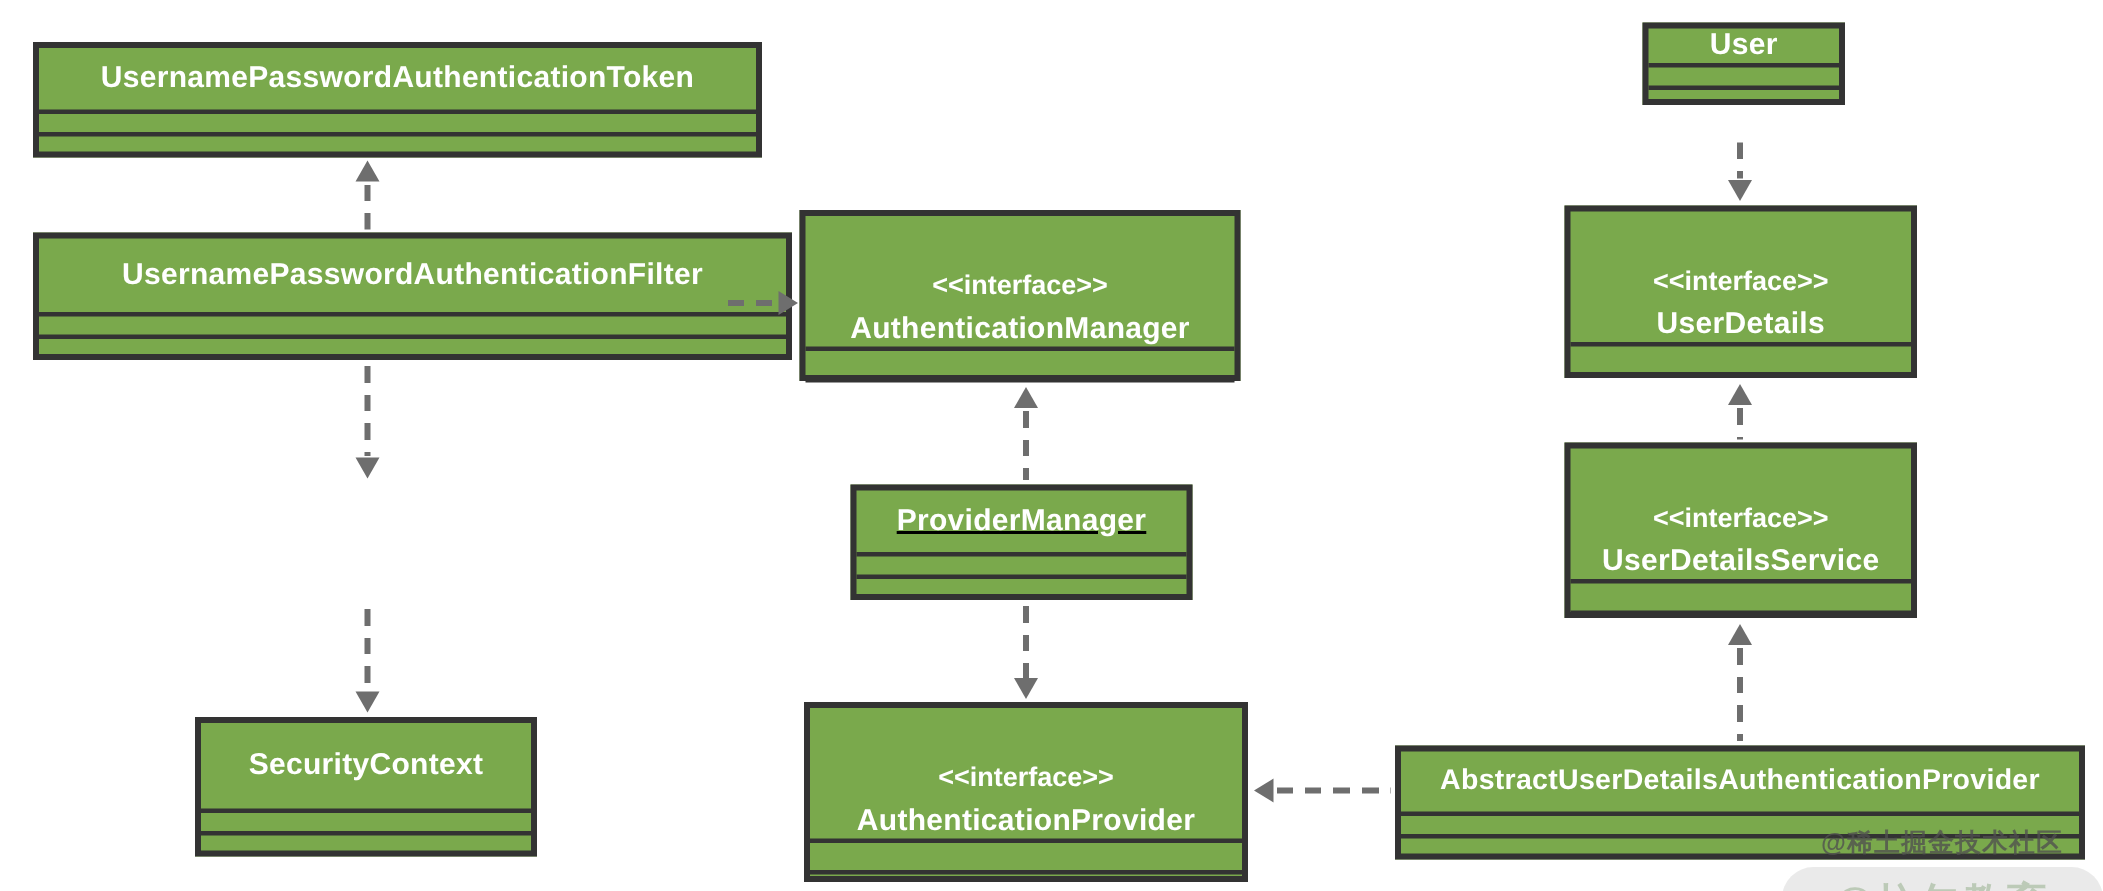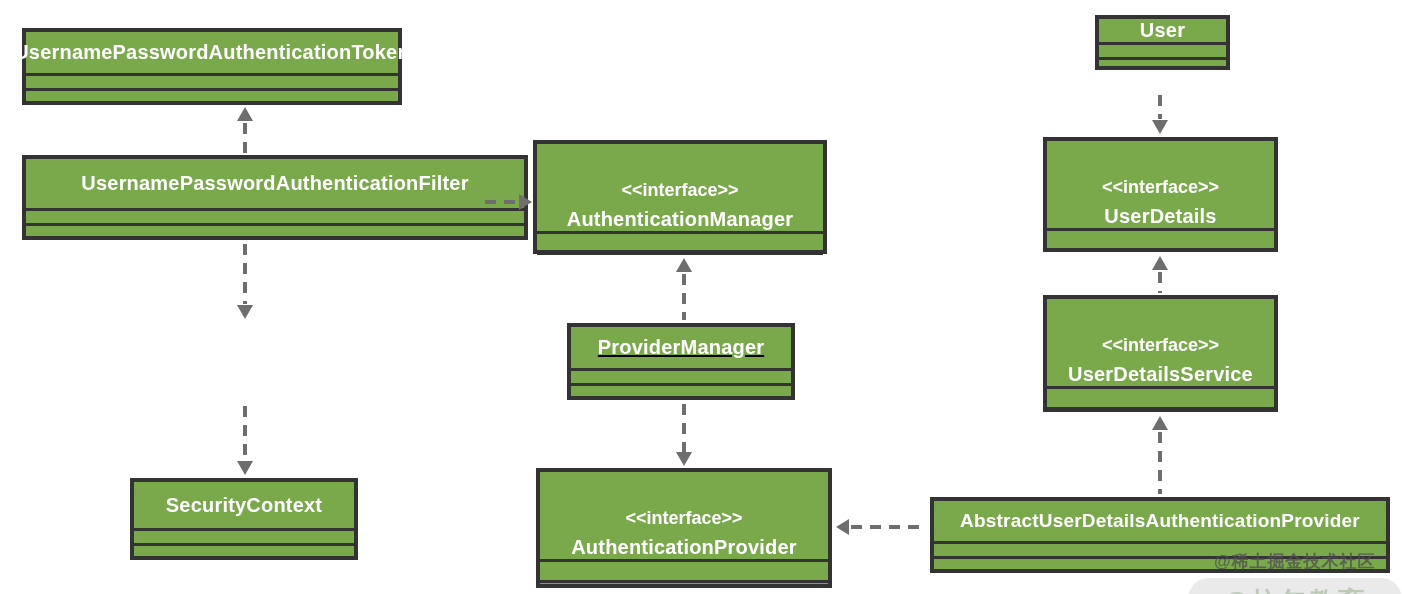--- a/index.html
+++ b/index.html
@@ -23,24 +23,24 @@
   .uml-stereo { font-size:18px; font-weight:700; margin-bottom:7px;margin-top:36px; }
   .uml-name   { font-size:20px; font-weight:700; letter-spacing:0.2px; white-space:nowrap; }
   .name-tight { font-size:19px; }
   .uml-sec { border-top:3px solid #333333; flex:none; }
   .sec-a { height:12px; }
   .sec-b { height:10px; }
   .tall .sec-a { height:18px; }
   .tall .sec-b { height:15px; }
 
   
-  .c-token { left:22px;  top:28px;  width:380px; height:77px;  }
+  .c-token { left:22px;  top:28px;  width:486px; height:77px;  }
   .c-filter{ left:22px;  top:155px; width:506px; height:85px;  }
   .c-sch   { left:110px; top:323px; width:268px; height:79px;  }
-  .c-sc    { left:130px; top:478px; width:228px; height:82px;  }
+  .c-sc    { left:130px; top:478px; width:228px; height:93px;  }
   .c-am    { left:533px; top:140px; width:294px; height:114px; }
   .c-pm    { left:567px; top:323px; width:228px; height:77px;text-decoration:underline;  }
   .c-ap    { left:536px; top:468px; width:296px; height:120px; }
   .c-user  { left:1095px;top:15px;  width:135px; height:55px;  }
   .c-ud    { left:1043px;top:137px; width:235px; height:115px; }
   .c-uds   { left:1043px;top:295px; width:235px; height:117px; }
   .c-absp  { left:930px; top:497px; width:460px; height:76px;  }
 
   
   .vline {

